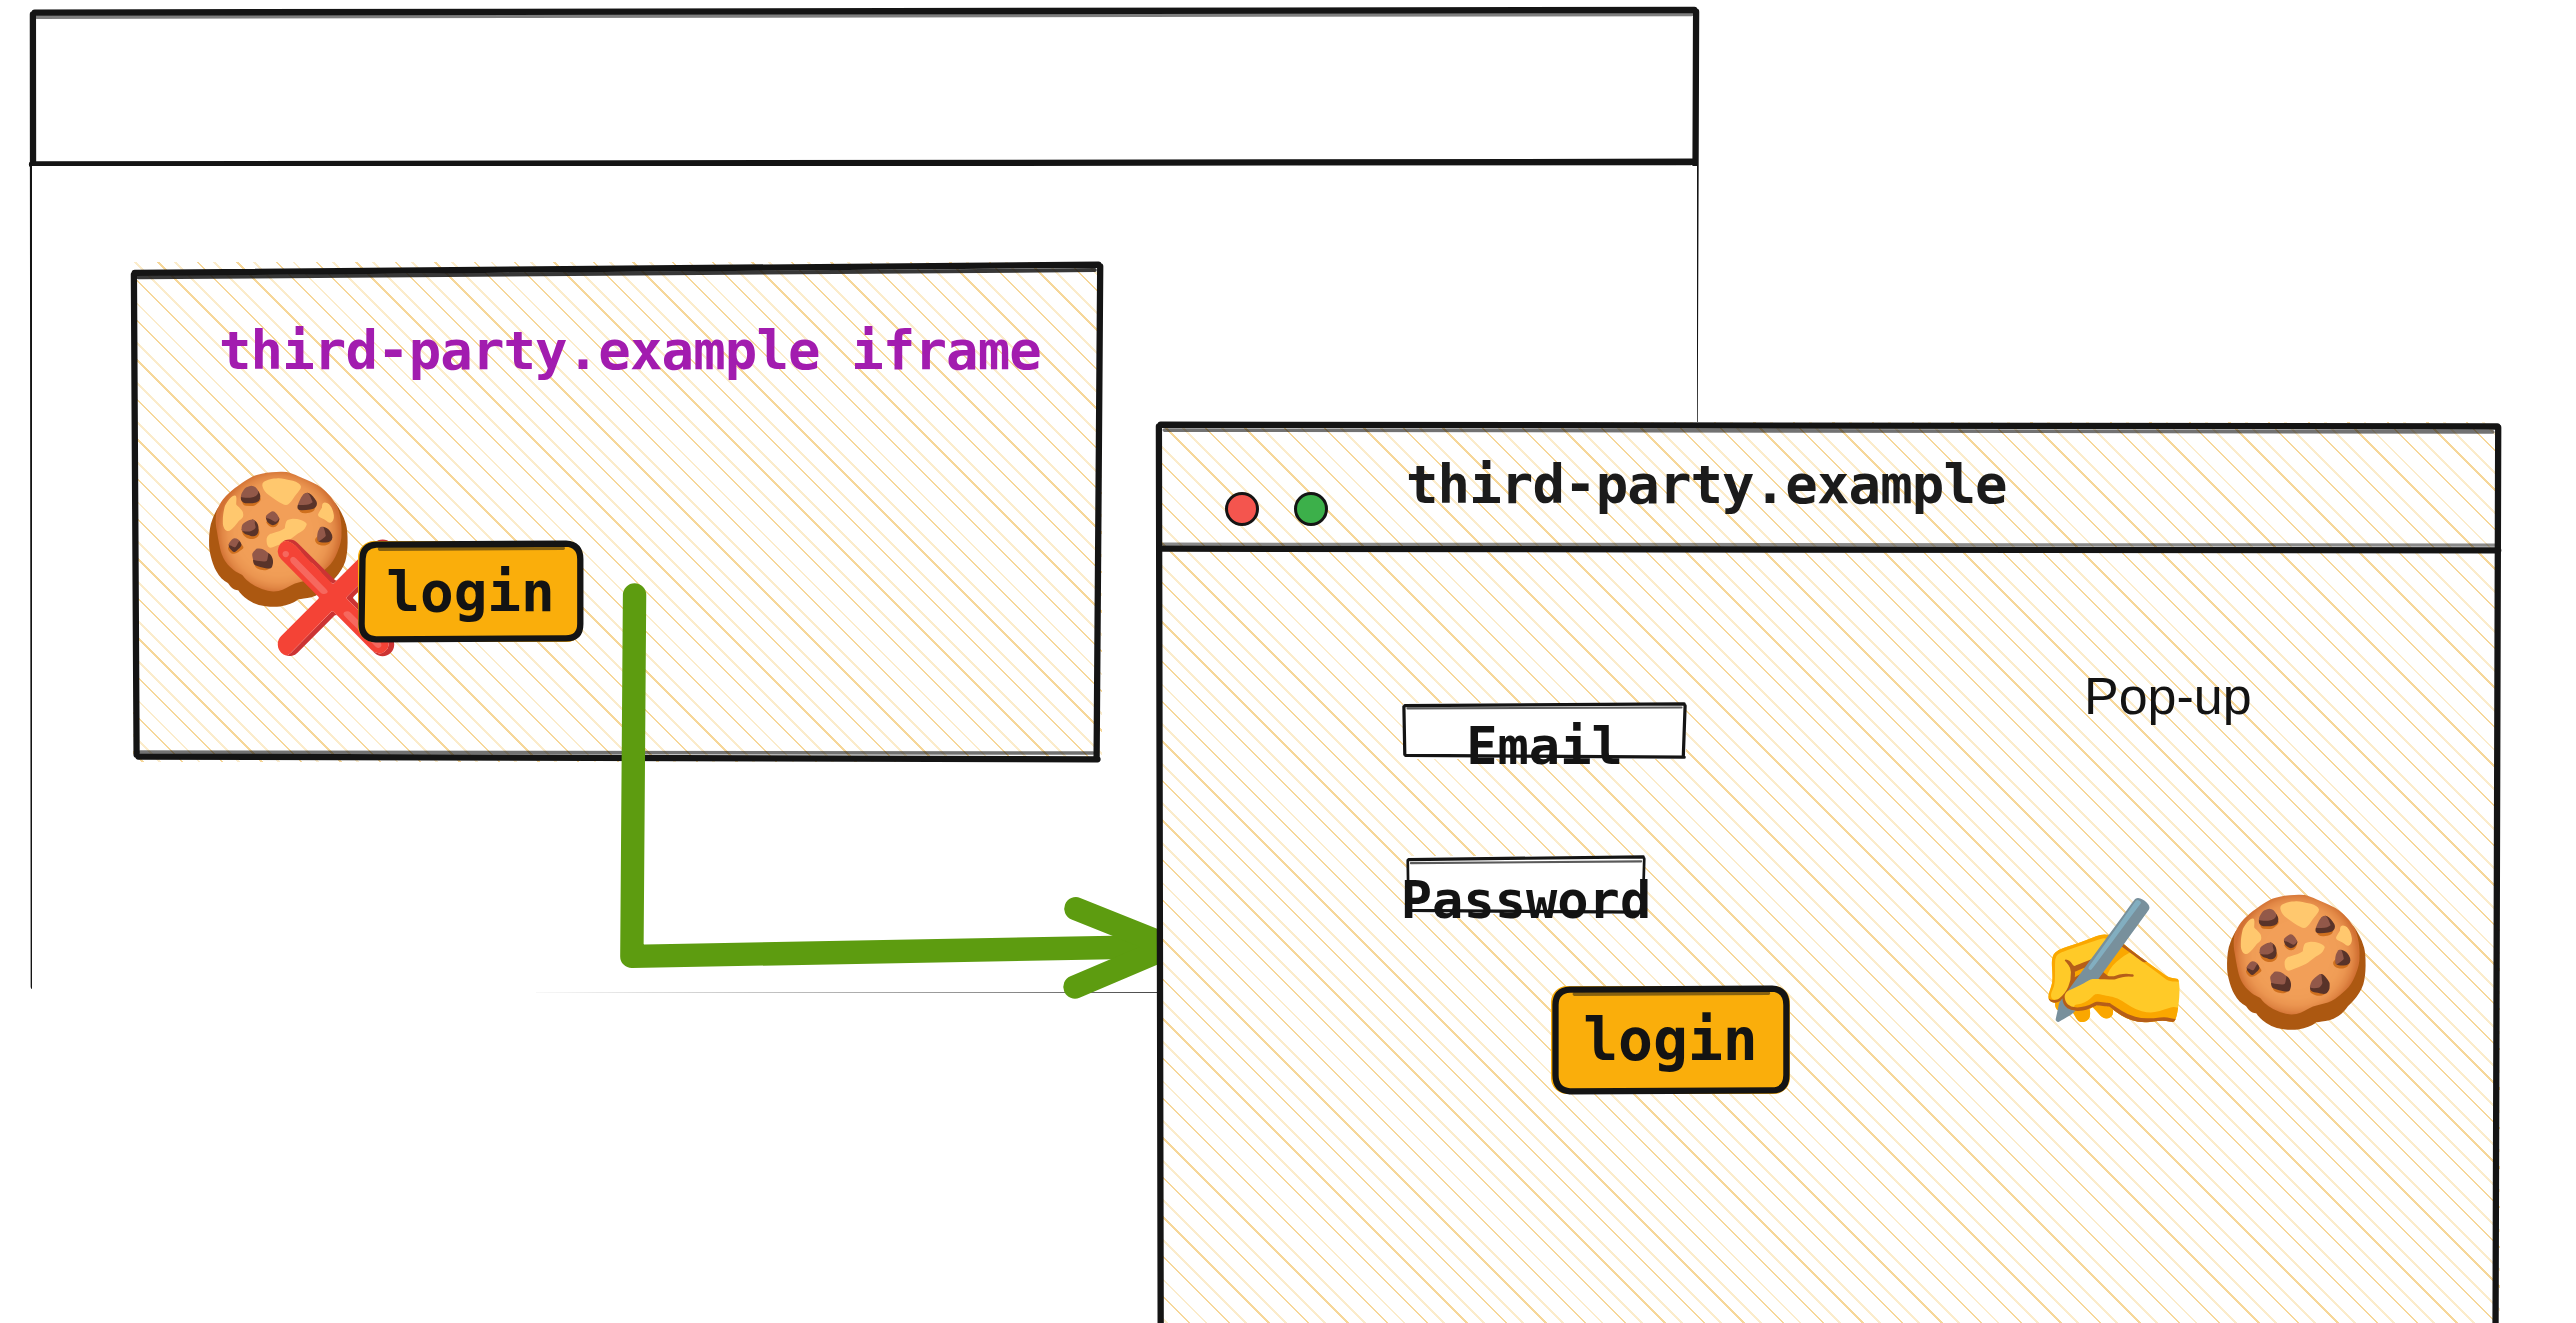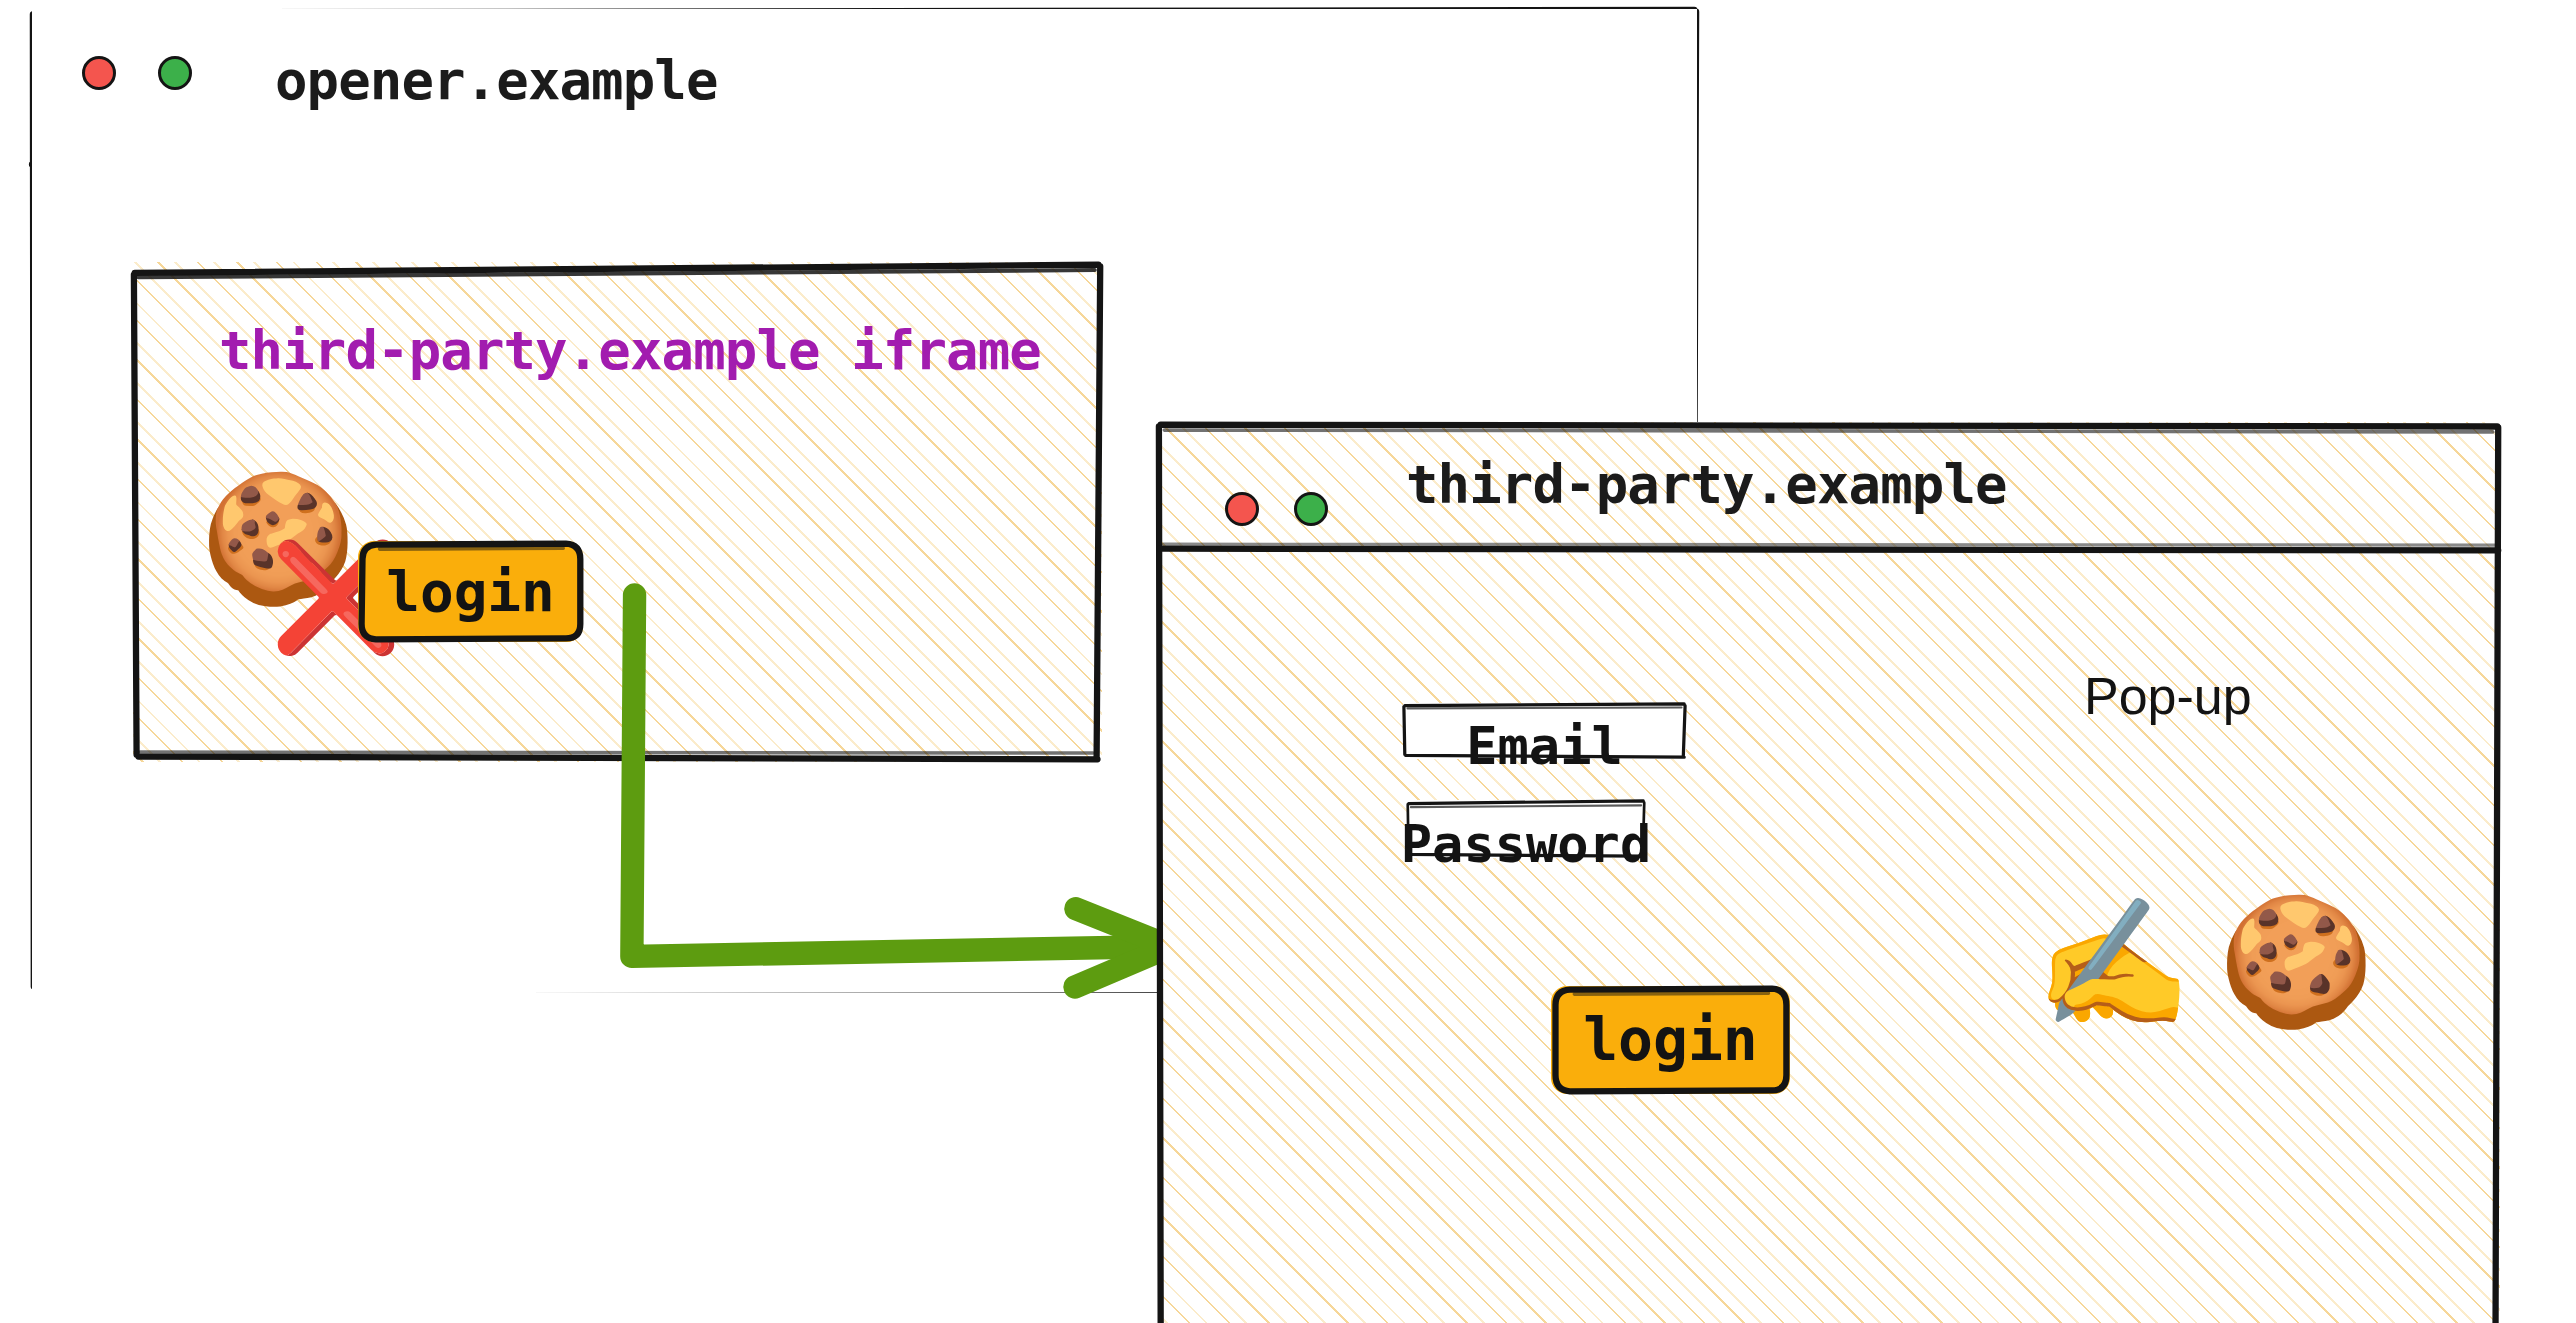--- a/index.html
+++ b/index.html
@@ -196,21 +196,21 @@
     font-weight: 700;
     font-size: 52px;
   }
   .field .field-label {
     position: relative;
     z-index: 3;
     line-height: 1;
     margin-top: 30px;
   }
   #email-field  { left: 1403px; top: 703px;  width: 283px; height: 56px; }
-  #password-field { left: 1407px; top: 800px; width: 238px; height: 58px; }
+  #password-field { left: 1407px; top: 856px; width: 238px; height: 58px; }
 
   #popup-label-text {
     position: absolute;
     left: 2084px;
     top: 666px;
     font-size: 52px;
     font-weight: 400;
     color: #131313;
     font-family: Liberation Sans, sans-serif;
     letter-spacing: 0px;
@@ -243,25 +243,20 @@
 
         <path d="M3,4 L1849,1 M1851,3 L1847,1091 M1850,1092 L4,1090 M2,1088 L1,6"></path>
         <path d="M5,9 L1846,6" stroke-width="4" opacity="0.55"></path>
         <path d="M6,1085 L1845,1086" stroke-width="4" opacity="0.45"></path>
 
         <path d="M0,173 L1848,170" stroke-width="7"></path>
         <path d="M4,178 L1845,176" stroke-width="3.5" opacity="0.5"></path>
       </g>
     </svg>
 
-    <div id="opener-titlebar">
-      <div class="dot dot-red" style="left:50px; top:47px;"></div>
-      <div class="dot dot-green" style="left:126px; top:47px;"></div>
-      <div id="opener-title-text">opener.example</div>
-    </div>
 
     <div id="opener-body"></div>
   </div>
 
   <div id="third-party-iframe">
     <div id="iframe-fill" class="hatch"></div>
 
     <svg class="sketch-svg" viewBox="0 0 1078 556" preserveAspectRatio="none">
       <g fill="none" stroke="#141414" stroke-width="7" stroke-linecap="round">
         <path d="M2,12 L1074,3 M1076,5 L1072,552 M1073,553 L6,550 M4,548 L1,14"></path>

